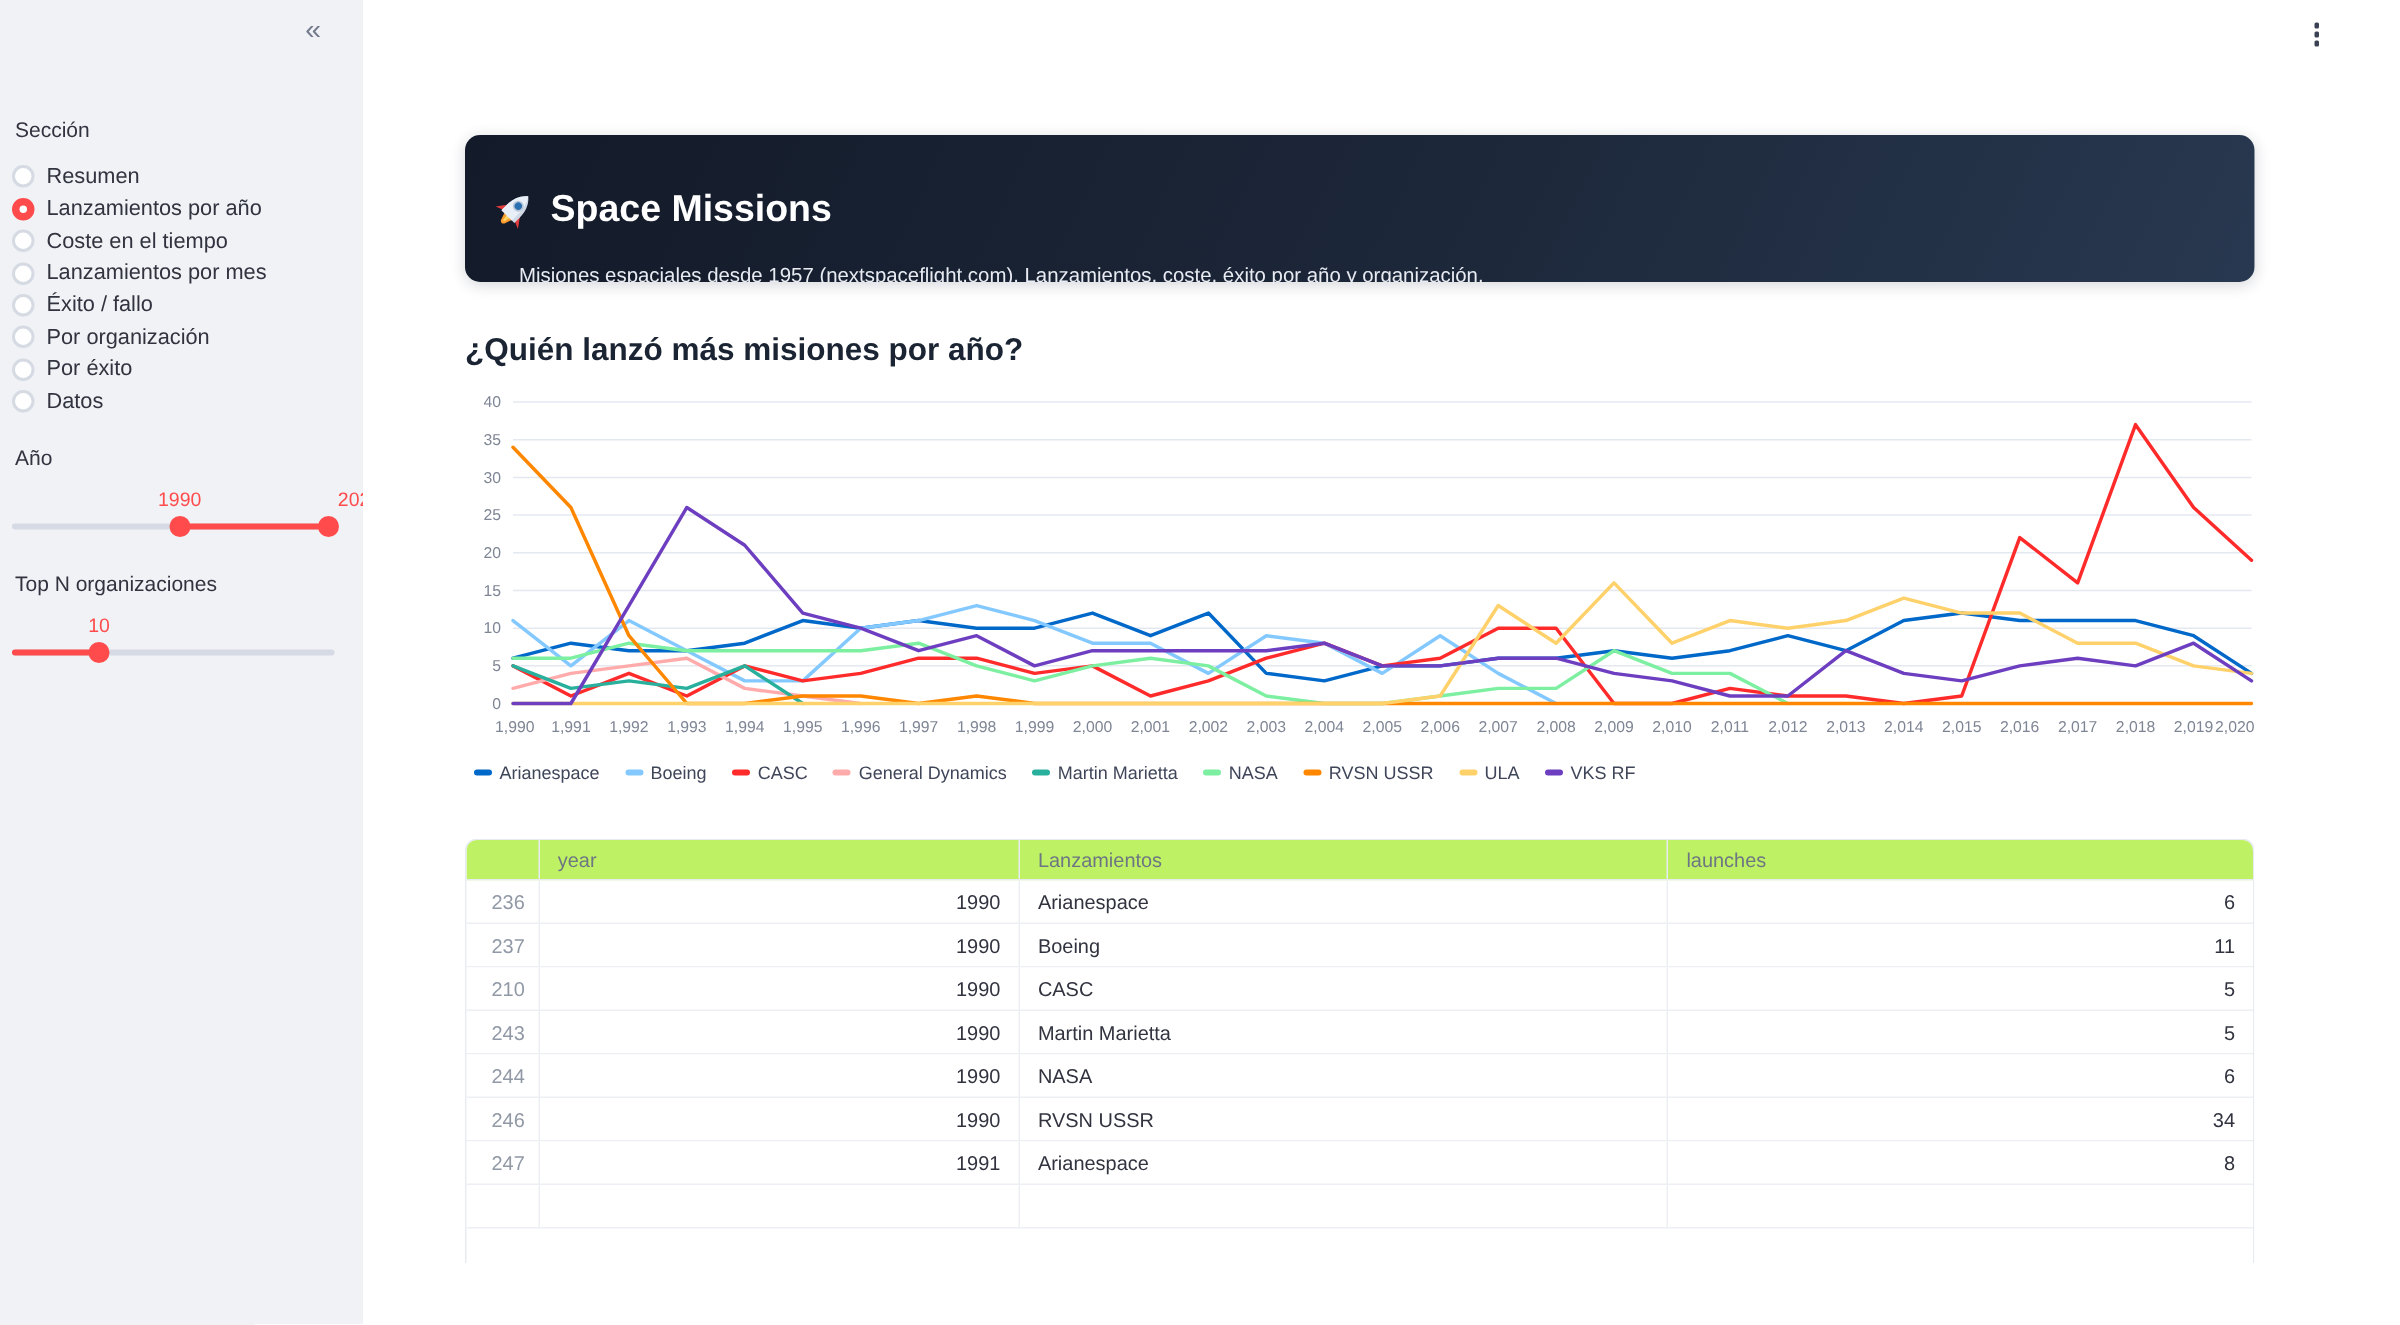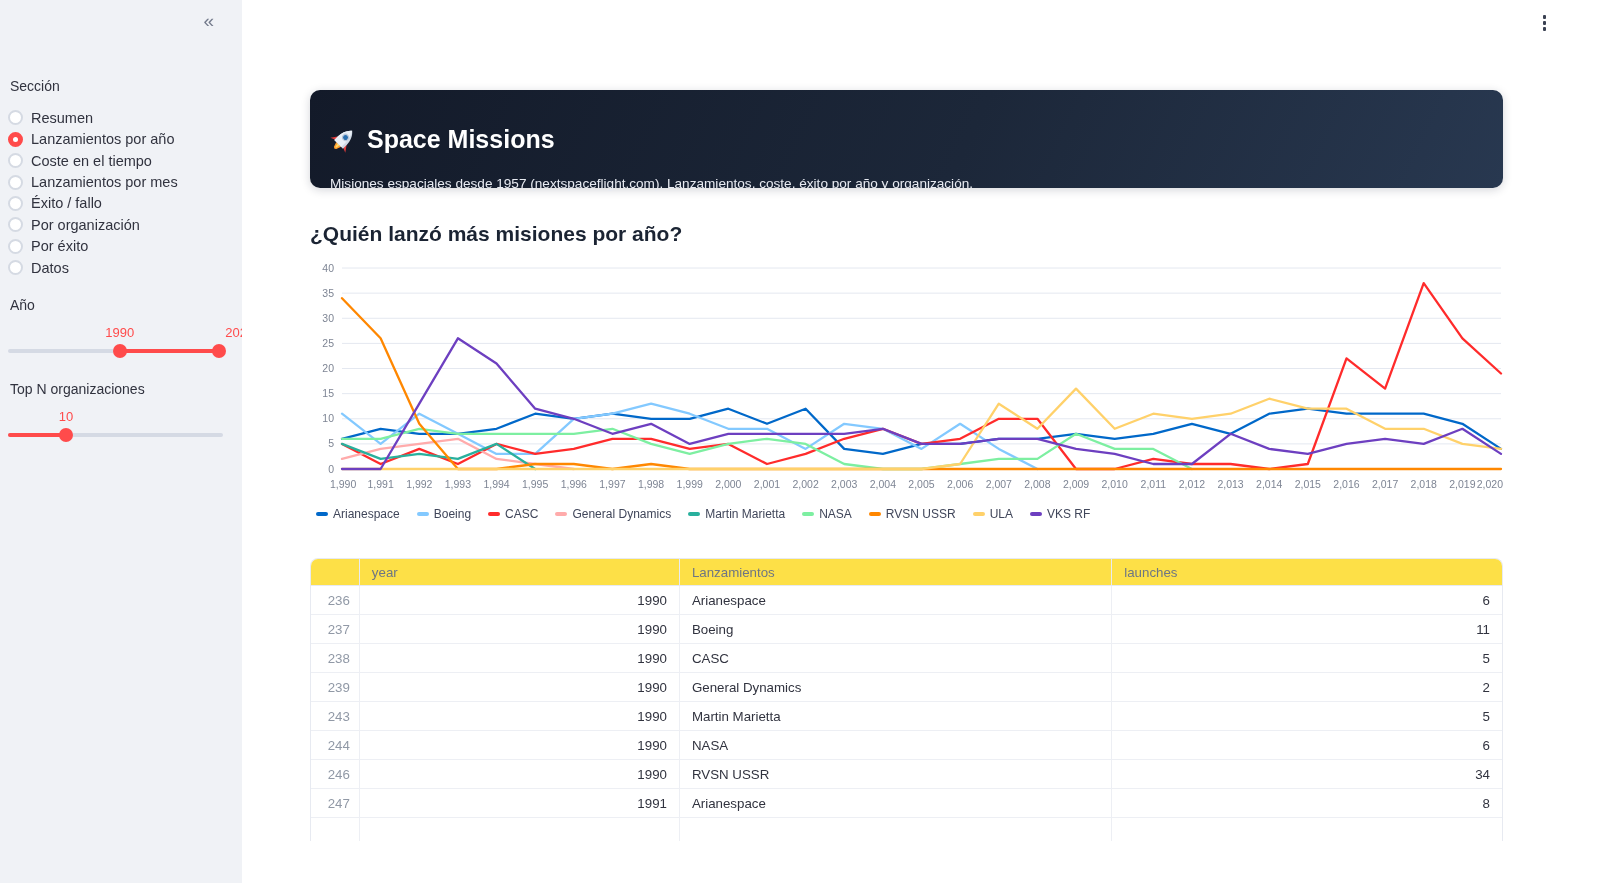--- a/index.html
+++ b/index.html
@@ -32,33 +32,33 @@
   
   .main{flex:1;position:relative;box-sizing:border-box;padding:90px 97px 0 68px;background:#fff}
   .kebab{position:absolute;top:11px;right:50px;display:flex;flex-direction:column;gap:2.5px;
     background:transparent;border:0;padding:4px;cursor:pointer}
   .kebab i{width:3.5px;height:3.5px;background:#3a4152;border-radius:1px;display:block}
 
   .hero{border-radius:10px;background:linear-gradient(115deg,#131a29 0%,#1c2739 55%,#283850 100%);
     color:#fff;padding:36px 20px 24px;box-sizing:border-box;height:98px;
     box-shadow:0 2px 10px rgba(20,28,48,.18)}
   .hero-title{display:flex;align-items:center;gap:10px;font-size:25px;font-weight:700;margin:0;line-height:1.1}
-  .hero-sub{margin:22px 0 0;font-size:13.6px;color:#e8ebf2;line-height:1.2}
+  .hero-sub{margin:22px 16px 0;font-size:13.6px;color:#e8ebf2;line-height:1.2}
 
   .chart-title{font-size:21px;font-weight:700;color:#1b2433;margin:34px 0 0}
   .chart-wrap{margin-top:10px}
   .legend{display:flex;align-items:center;gap:17px;margin:7px 0 0 6px;flex-wrap:nowrap}
   .legend-item{display:flex;align-items:center;gap:5px;font-size:12px;color:#40465a;white-space:nowrap}
   .legend-swatch{width:12px;height:3.4px;border-radius:2px;display:inline-block}
 
   
   .table-wrap{margin-top:37px;height:283px;overflow:hidden;border-radius:8px 8px 0 0;
     border:1px solid #e7eaf1;border-bottom:0;box-sizing:border-box}
   table.df{width:100%;border-collapse:separate;border-spacing:0;font-size:13.3px;table-layout:fixed}
-  table.df th{height:27px;background:#fde047;color:#6e7683;font-weight:400;text-align:left;
+  table.df th{height:27px;background:#bef264;color:#6e7683;font-weight:400;text-align:left;
     border-bottom:1px solid #e7eaf1;border-right:1px solid #e7eaf1;padding:0 12px;box-sizing:border-box;cursor:pointer}
   table.df th:last-child{border-right:0}
   table.df td{height:29px;background:#fff;border-bottom:1px solid #edeff4;border-right:1px solid #edeff4;
     padding:0 12px;box-sizing:border-box;color:#31333f;overflow:hidden;white-space:nowrap}
   table.df td:last-child{border-right:0}
   table.df td.idx{color:#9199a6;text-align:right;padding-right:9px}
   .al-right{text-align:right}
   .al-left{text-align:left}
 </style>
 </head>
@@ -283,30 +283,24 @@
               <td class="al-left">Arianespace</td>
               <td class="al-right">6</td>
             </tr>
             <tr>
               <td class="idx al-right">237</td>
               <td class="al-right">1990</td>
               <td class="al-left">Boeing</td>
               <td class="al-right">11</td>
             </tr>
             <tr>
-              <td class="idx al-right">238</td>
+              <td class="idx al-right">210</td>
               <td class="al-right">1990</td>
               <td class="al-left">CASC</td>
               <td class="al-right">5</td>
-            </tr>
-            <tr>
-              <td class="idx al-right">239</td>
-              <td class="al-right">1990</td>
-              <td class="al-left">General Dynamics</td>
-              <td class="al-right">2</td>
             </tr>
             <tr>
               <td class="idx al-right">243</td>
               <td class="al-right">1990</td>
               <td class="al-left">Martin Marietta</td>
               <td class="al-right">5</td>
             </tr>
             <tr>
               <td class="idx al-right">244</td>
               <td class="al-right">1990</td>

